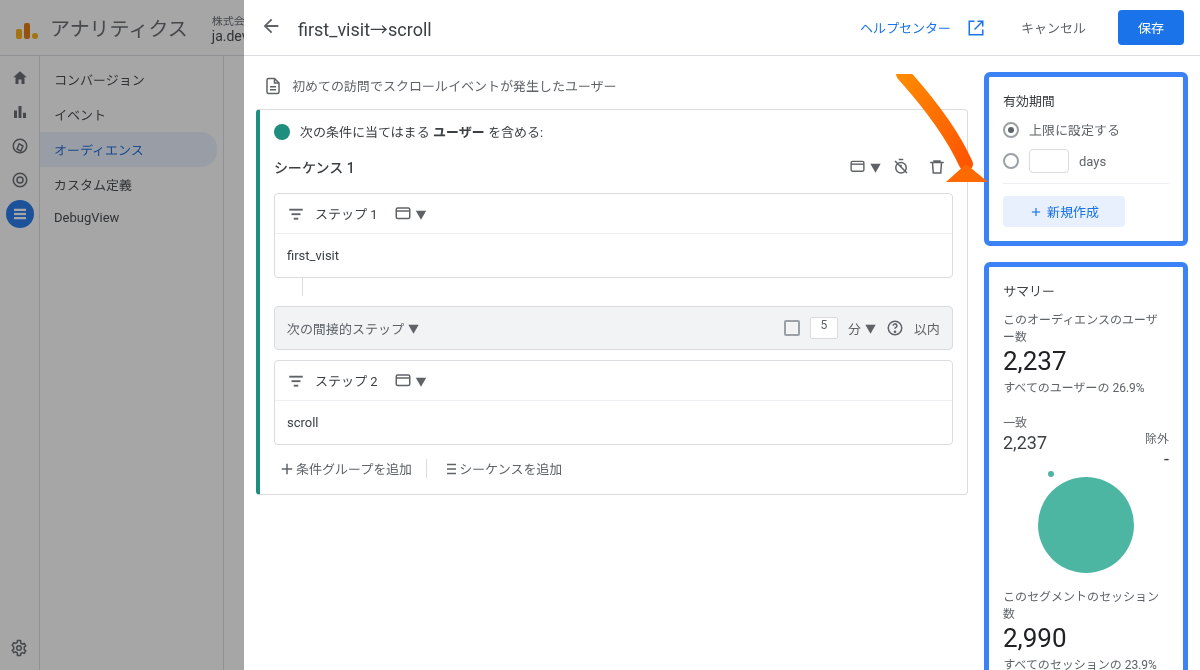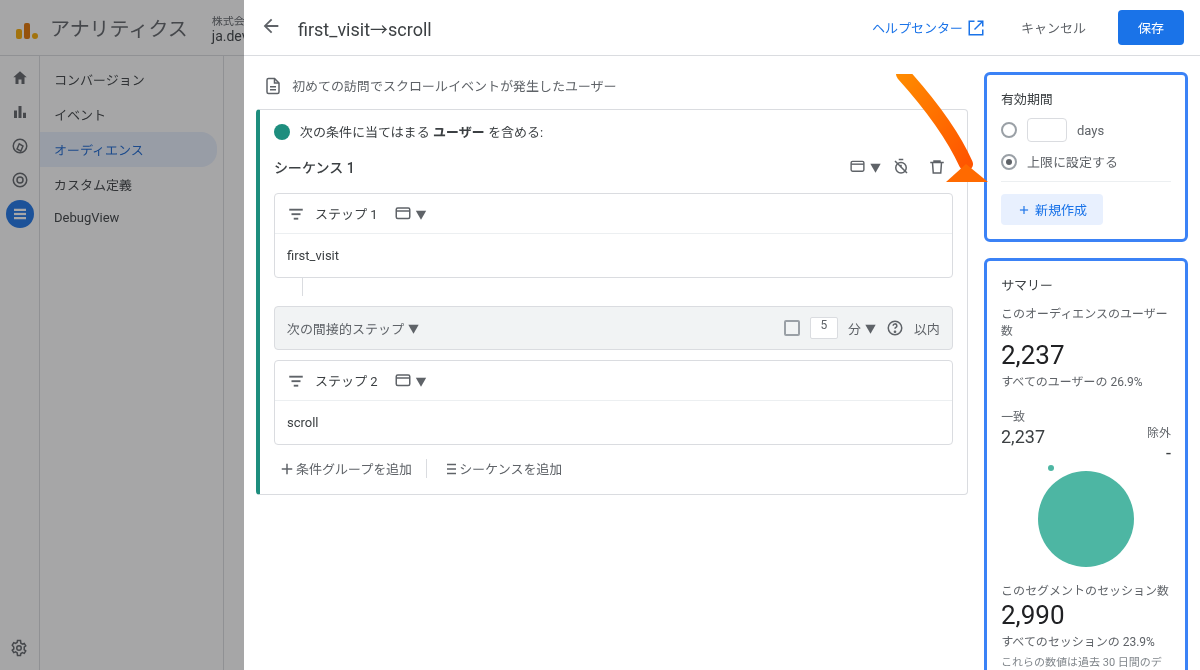--- a/index.html
+++ b/index.html
@@ -27,21 +27,21 @@
   .bd-sidenav .item { padding:8px 14px; font-size:13px; color:#3c4043; border-radius:0 16px 16px 0; margin-right:6px;}
   .bd-sidenav .item.active { background:#e8f0fe; color:#1967d2; }
 
   
   .dimmer { position:absolute; inset:0; background:rgba(32,33,36,0.40); }
 
   
   .panel { position:absolute; left:244px; right:0; top:0; bottom:0; background:#fff; display:flex; flex-direction:column; }
   .panel-header { height:56px; border-bottom:1px solid #dadce0; display:flex; align-items:center; padding:5px 16px; gap:16px; }
   .panel-header .title { font-size:18px; color:#3c4043; flex:1; }
-  .panel-header .link { color:#1a73e8; font-size:13px; display:flex; align-items:center; gap:4px; }
+  .panel-header .link { color:#1a73e8; font-size:13px; display:flex; align-items:center; gap:16px; }
   .panel-header .cancel { color:#5f6368; font-size:13px; margin-left:20px; }
   .panel-header .save { background:#1a73e8; color:#fff; font-size:13px; padding:8px 20px; border-radius:4px; margin-left:16px; }
 
   .panel-body { flex:1; display:flex; overflow:hidden; }
   .builder { flex:1; padding:16px 16px 16px 12px; overflow:auto; }
   .sidepanel { width:216px; padding:16px 12px 0 0; }
 
   .desc-row { display:flex; align-items:center; gap:10px; color:#5f6368; padding:4px 8px 14px 8px; font-size:13px;}
   .desc-row svg { color:#5f6368; }
 
@@ -64,27 +64,27 @@
   .connector-row .sel { flex:1; display:flex; align-items:center; gap:4px;}
   .connector-row .numbox { width:28px; height:22px; border:1px solid #dadce0; background:#fff; text-align:center; font-size:12px; color:#5f6368; border-radius:2px;}
   .connector-row .chk { width:16px; height:16px; border:2px solid #9aa0a6; border-radius:2px;}
   .vline-holder { height:18px; margin-left:28px; border-left:1px solid #dadce0;}
 
   .footer-links { display:flex; gap:14px; color:#5f6368; padding:14px 4px 6px 4px; font-size:13px;}
   .footer-links .fl { display:flex; align-items:center; }
   .footer-links .divider { width:1px; background:#dadce0;}
 
   
-  .card { border:3px solid #3b82f6; border-radius:6px; padding:14px 14px; margin-bottom:16px; background:#fff; }
+  .card { border:5px solid #3b82f6; border-radius:6px; padding:14px 14px; margin-bottom:16px; background:#fff; }
   .card .label { font-size:13px; color:#3c4043; margin-bottom:10px; }
   .radio-row { display:flex; align-items:center; gap:10px; font-size:13px; color:#5f6368; margin-bottom:10px;}
   .radio { width:16px; height:16px; border-radius:50%; border:2px solid #9aa0a6; position:relative;}
   .radio.sel::after{content:"";position:absolute;inset:3px;border-radius:50%;background:#5f6368;}
   .days-input { width:40px; height:24px; border:1px solid #dadce0; border-radius:4px;}
-  .trigger-btn { display:inline-flex; align-items:center; gap:4px; color:#1a73e8; background:#e8f0fe; padding:6px 16px; border-radius:4px; font-size:13px;}
+  .trigger-btn { display:inline-flex; align-items:center; gap:4px; color:#1a73e8; background:#e8f0fe; padding:6px 26px; border-radius:4px; font-size:13px;}
 
   .summary .sub { color:#5f6368; font-size:12px; margin-bottom:2px;}
   .summary .big { font-size:26px; font-weight:400; color:#202124;}
   .summary .pct { color:#5f6368; font-size:12px; margin-top:2px;}
   .summary .row2 { display:flex; margin-top:18px;}
   .summary .col { flex:1;}
   .summary .col.right { text-align:right;margin-top:16px;}
   .chart-wrap { display:flex; justify-content:center; margin:8px 0 14px 0;}
   .pie { width:96px; height:96px; border-radius:50%; background:#4db6a3; position:relative;}
   .pie .tiny { position:absolute; top:-6px; left:10px; width:6px; height:6px; border-radius:50%; background:#4db6a3;}
@@ -299,27 +299,27 @@
             <span>シーケンスを追加</span>
           </div>
         </div>
       </div>
     </div>
 
     <div class="sidepanel">
       <div class="card">
         <div class="label">有効期間</div>
         <div class="radio-row">
+          <div class="radio sel"></div>
+          <span>上限に設定する</span>
+        </div>
+        <div class="radio-row">
           <div class="radio"></div>
           <div class="days-input"></div>
           <span>days</span>
-        </div>
-        <div class="radio-row">
-          <div class="radio sel"></div>
-          <span>上限に設定する</span>
         </div>
         <div style="height:1px;background:#eceff1;margin:6px 0 12px 0;"></div>
         <div class="trigger-btn">
           <svg width="14" height="14" viewBox="0 0 24 24" fill="#1a73e8">
               <path d="M11 5h2v14h-2z"></path>
               <path d="M5 11h14v2H5z"></path>
             </svg>
           <span>新規作成</span>
         </div>
       </div>

